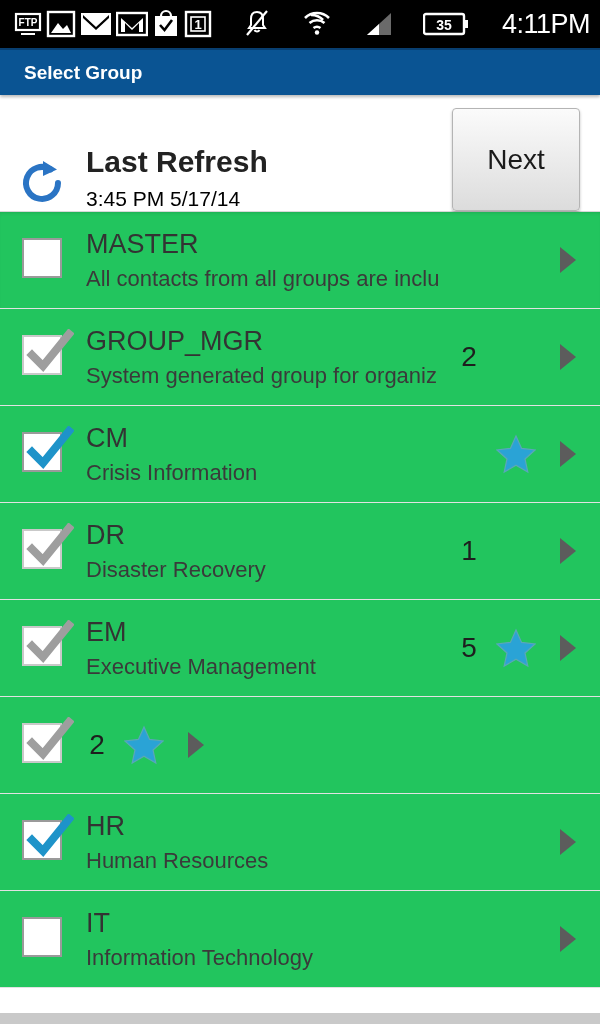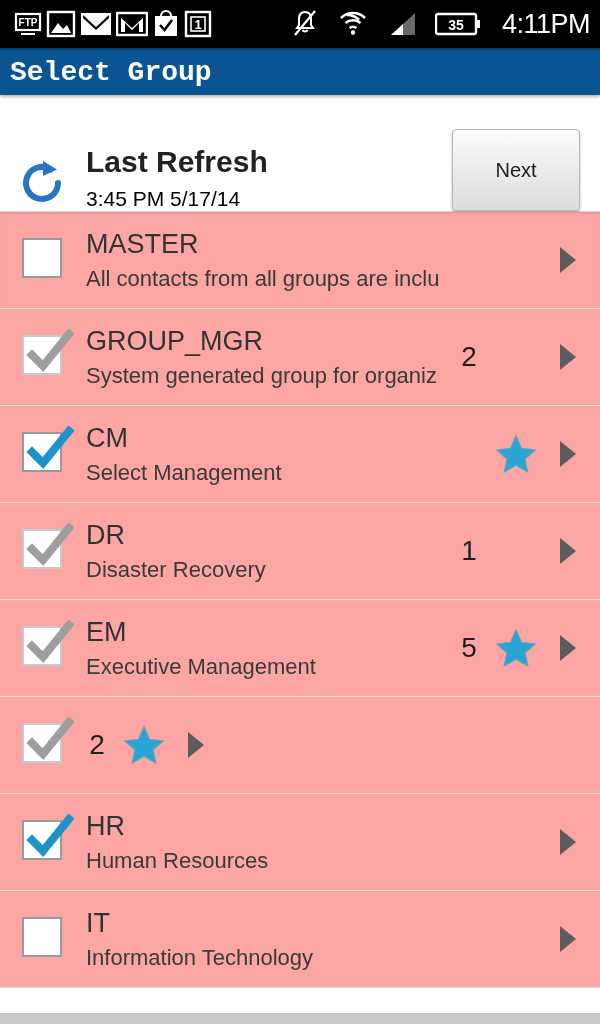--- a/index.html
+++ b/index.html
@@ -10,60 +10,59 @@
     overflow: hidden;
   }
   #screen { position: relative; width: 600px; height: 1024px; background:#fff; }
 
   
   .statusbar{
     height: 48px; background:#000; display:flex; align-items:center;
     padding: 0 10px 0 14px; color:#fff;
   }
   .status-left{ display:flex; align-items:center; gap:4px; }
-  .status-right{ margin-left:auto; display:flex; align-items:center; gap:18px; }
+  .status-right{ margin-left:auto; display:flex; align-items:center; gap:30px; }
   .sicon{ display:block; }
   .clock{ font-size:27px; font-weight:400; letter-spacing:-0.5px; margin-left:3px;
           font-family:"Liberation Sans", sans-serif; }
 
   
   .titlebar{
     height:47px; background:#0a5493;
     border-top:2px solid #083f71;
     box-shadow: 0 2px 3px rgba(0,0,0,.28);
     display:flex; align-items:center; position:relative; z-index:5;
   }
   .title-text{
-    color:#fff; font-size:28px; font-weight:bold; padding-left:10px;
+    color:#fff; font-size:19px; font-weight:bold; padding-left:24px;
     letter-spacing:0px;
-    font-family:Liberation Mono, monospace;
   }
 
   
   .refresh-row{
     height:116px; background:#fff; display:flex; align-items:flex-end;
     padding-left:14px; padding-right:20px; position:relative;
   }
   .refresh-icon{ width:56px; height:56px; flex:0 0 56px; }
   .refresh-texts{ margin-left:16px; }
   .refresh-title{ font-size:30px; font-weight:bold; color:#222; line-height:34px; }
   .refresh-sub{ font-size:21px; color:#000000; margin-top:8px; line-height:24px; }
   .next-btn{
-    margin-left:auto; width:128px; height:82px;
+    margin-left:auto; width:128px; height:103px;
     background:linear-gradient(#fbfbfb, #dcdcdc);
     border:1px solid #b4b4b4; border-radius:4px;
     box-shadow:0 2px 3px rgba(0,0,0,.25);
     display:flex; align-items:center; justify-content:center;
-    font-size:20px; color:#1a1a1a;
+    font-size:28px; color:#1a1a1a;
   }
 
   
   .list{ border-top:1px solid #d8d8d8; }
   .row{
-    position:relative; height:97px; background:#fca5a5;
+    position:relative; height:97px; background:#22c55e;
     border-bottom:1px solid #e2e2e2;
     display:flex; align-items:center; padding-left:22px; padding-right:14px;
   }
   .row:first-child{ box-shadow: inset 0 3px 4px -3px rgba(0,0,0,.18); }
   .cbox{ width:44px; height:44px; flex:0 0 44px; position:relative; }
   .cbox .box{
     position:absolute; left:0; top:0; width:40px; height:40px;
     border:2px solid #9a9a9a; background:#fff;
   }
   .cbox.gray .box{ border-color:#c9c9c9; }
@@ -216,21 +215,21 @@
       </div>
       <div class="row">
         <div class="cbox ">
           <div class="box"></div>
           <svg class="tick" viewBox="0 0 50 50">
             <path d="M8 26 L19 37 L45 5" fill="none" stroke="#1e93c9" stroke-width="8" stroke-linecap="square"></path>
           </svg>
         </div>
         <div class="texts">
           <div class="gname">CM</div>
-          <div class="gdesc">Select Management</div>
+          <div class="gdesc">Crisis Information</div>
         </div>
         <div class="right">
           <div class="count empty"></div>
           <svg class="star " viewBox="0 0 40 40">
             <path d="M20 2 L25.6 14.4 L39 16 L29 25 L31.8 38 L20 31.3 L8.2 38 L11 25 L1 16 L14.4 14.4 Z" fill="#2aa3d6" stroke="#5aa7b8" stroke-width="1.2"></path>
           </svg>
           <svg class="chev" viewBox="0 0 30 34">
             <path d="M8 4 L24 17 L8 30 Z" fill="#5c5c5c"></path>
           </svg>
         </div>

